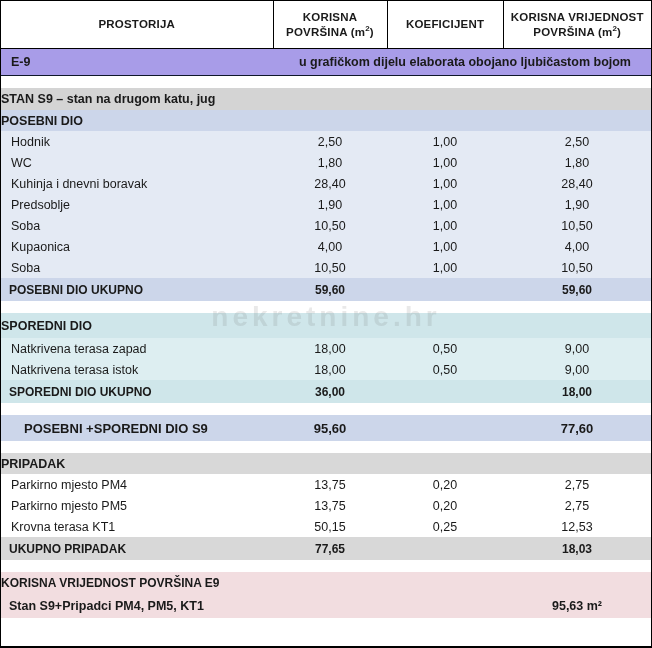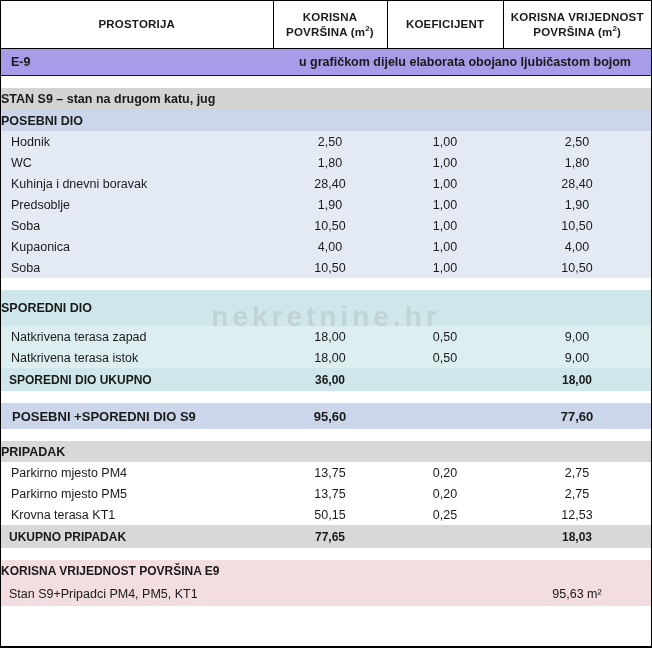--- a/index.html
+++ b/index.html
@@ -75,21 +75,21 @@
   }
   .sect-blue td {
     background: #ccd6ea;
     height: 21px;
     font-weight: bold;
     font-size: 12.5px;
     padding-left: 8px;
   }
   .sect-cyan td {
     background: #cfe6ea;
-    height: 36px;
+    height: 25px;
     font-weight: bold;
     font-size: 12.5px;
     padding-left: 8px;
   }
   .sect-grey td {
     background: #d8d8d8;
     height: 21px;
     font-weight: bold;
     font-size: 12.5px;
     padding-left: 8px;
@@ -123,34 +123,34 @@
   }
   .total-blue td.name, .total-cyan td.name, .total-grey td.name { padding-left: 8px; }
   .total-blue td.num, .total-cyan td.num, .total-grey td.num { text-align: center; }
 
   .grand td {
     background: #ccd6ea;
     height: 26px;
     font-weight: bold;
     font-size: 13px;
   }
-  .grand td.name { padding-left: 11px; }
+  .grand td.name { padding-left: 23px; }
   .grand td.num { text-align: center; }
 
   .final-head td {
     background: #f2dde0;
     height: 22px;
     font-weight: bold;
     font-size: 12px;
     padding-left: 8px;
   }
   .final-row td {
     background: #f2dde0;
     height: 24px;
-    font-weight: normal;
+    font-weight: bold;
     font-size: 12.5px;
   }
   .final-row td.name { padding-left: 8px; }
   .final-row td.num { text-align: center; white-space: nowrap; }
 
   .watermark {
     position: absolute;
     left: 0; right: 0;
     top: 300px;
     text-align: center;
@@ -250,20 +250,26 @@
         <td class="num">1,00</td>
         <td class="num">4,00</td>
       </tr>
       <tr class="row row-blue">
         <td class="name">Soba</td>
         <td class="num">10,50</td>
         <td class="num">1,00</td>
         <td class="num">10,50</td>
       </tr>
 
+      <tr class="total-blue">
+        <td class="name">POSEBNI DIO UKUPNO</td>
+        <td class="num">59,60</td>
+        <td class="num"></td>
+        <td class="num">59,60</td>
+      </tr>
 
       <tr class="gap">
           <td colspan="4"></td>
         </tr>
 
       <tr class="sect-cyan">
         <td colspan="4">SPOREDNI DIO</td>
       </tr>
 
       <tr class="row row-cyan">

